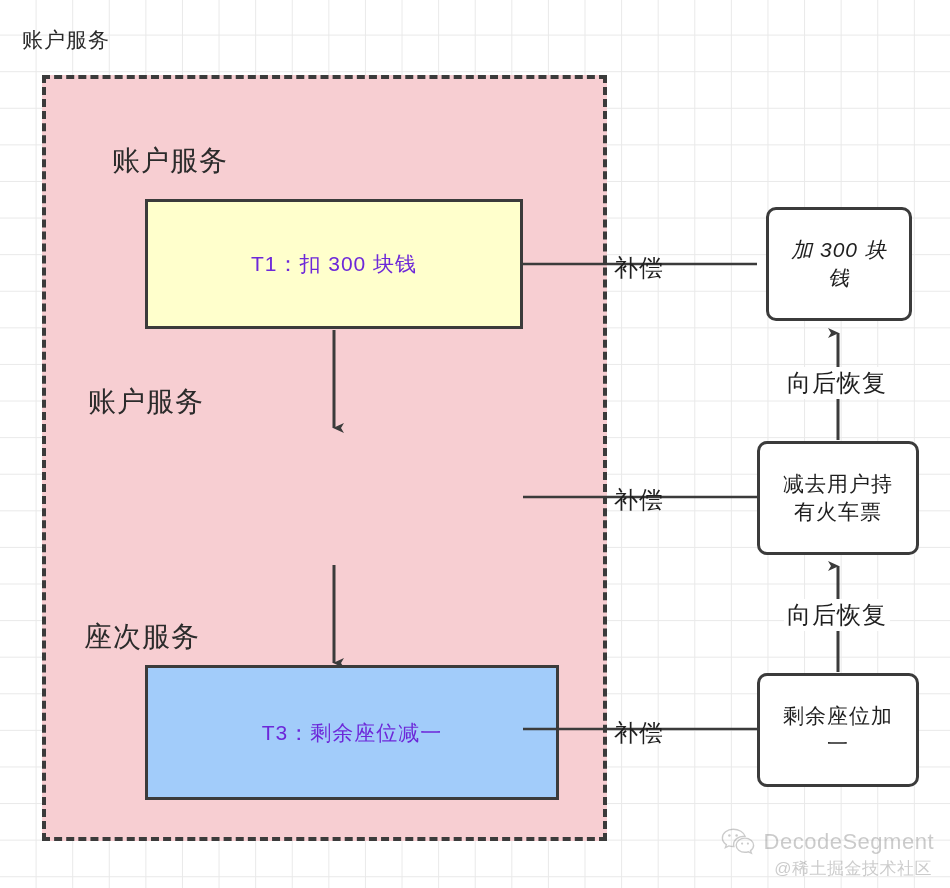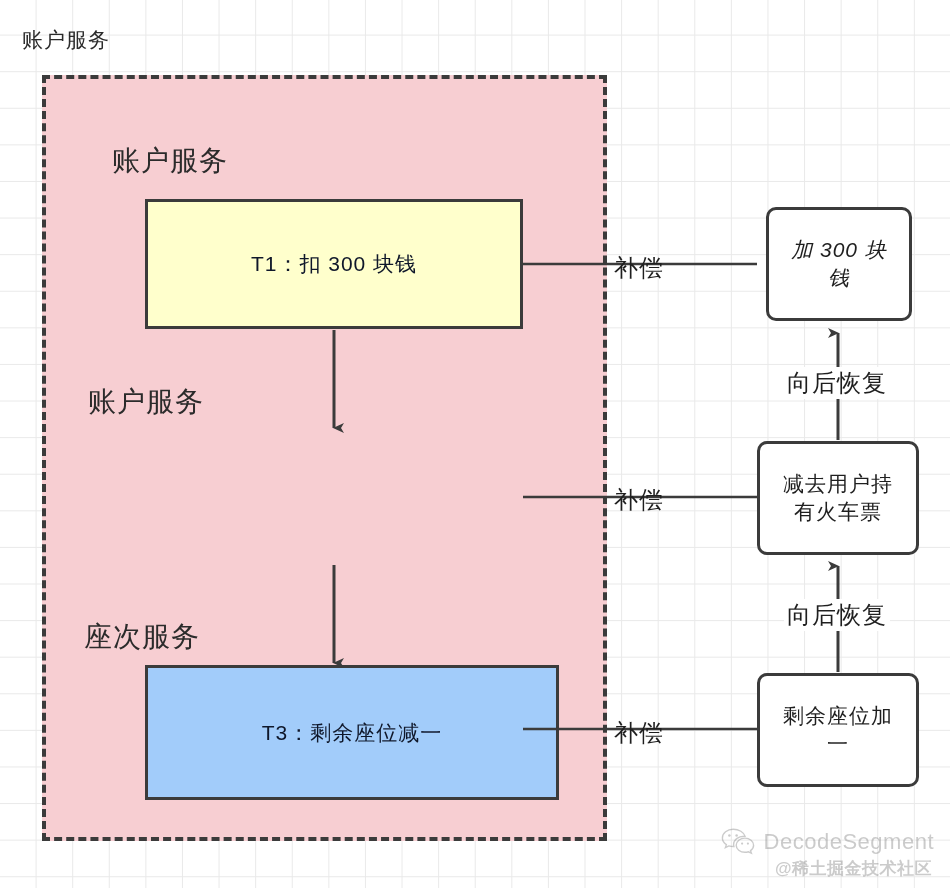--- a/index.html
+++ b/index.html
@@ -62,21 +62,21 @@
 
   
   .tbox {
     position: absolute;
     box-sizing: border-box;
     border: 3px solid #3b3b3b;
     display: flex;
     align-items: center;
     justify-content: center;
     font-size: 21px;
-    color: #0f172a;
+    color: #6d28d9;
     letter-spacing: 1px;
     text-align: center;
     white-space: nowrap;
   }
   .tbox-1 {
     left: 145px; top: 199px; width: 378px; height: 130px;
     background: #ffffcc;
   }
   .tbox-2 {
     left: 145px; top: 430px; width: 378px; height: 134px;
@@ -151,21 +151,20 @@
     font-size: 22px;
     color: #6a6a6a;
     letter-spacing: 0.5px;
   }
   .wm-sub {
     font-size: 17px;
     color: #6a6a6a;
     letter-spacing: 0.5px;
     margin-top: 1px;
     margin-right: 2px;
-    font-weight: bold;
   }
   .wm-icon { display: block; }
 </style>
 </head>
 <body>
 
 <div id="canvas">
 
   <div class="group-title">账户服务</div>
 

